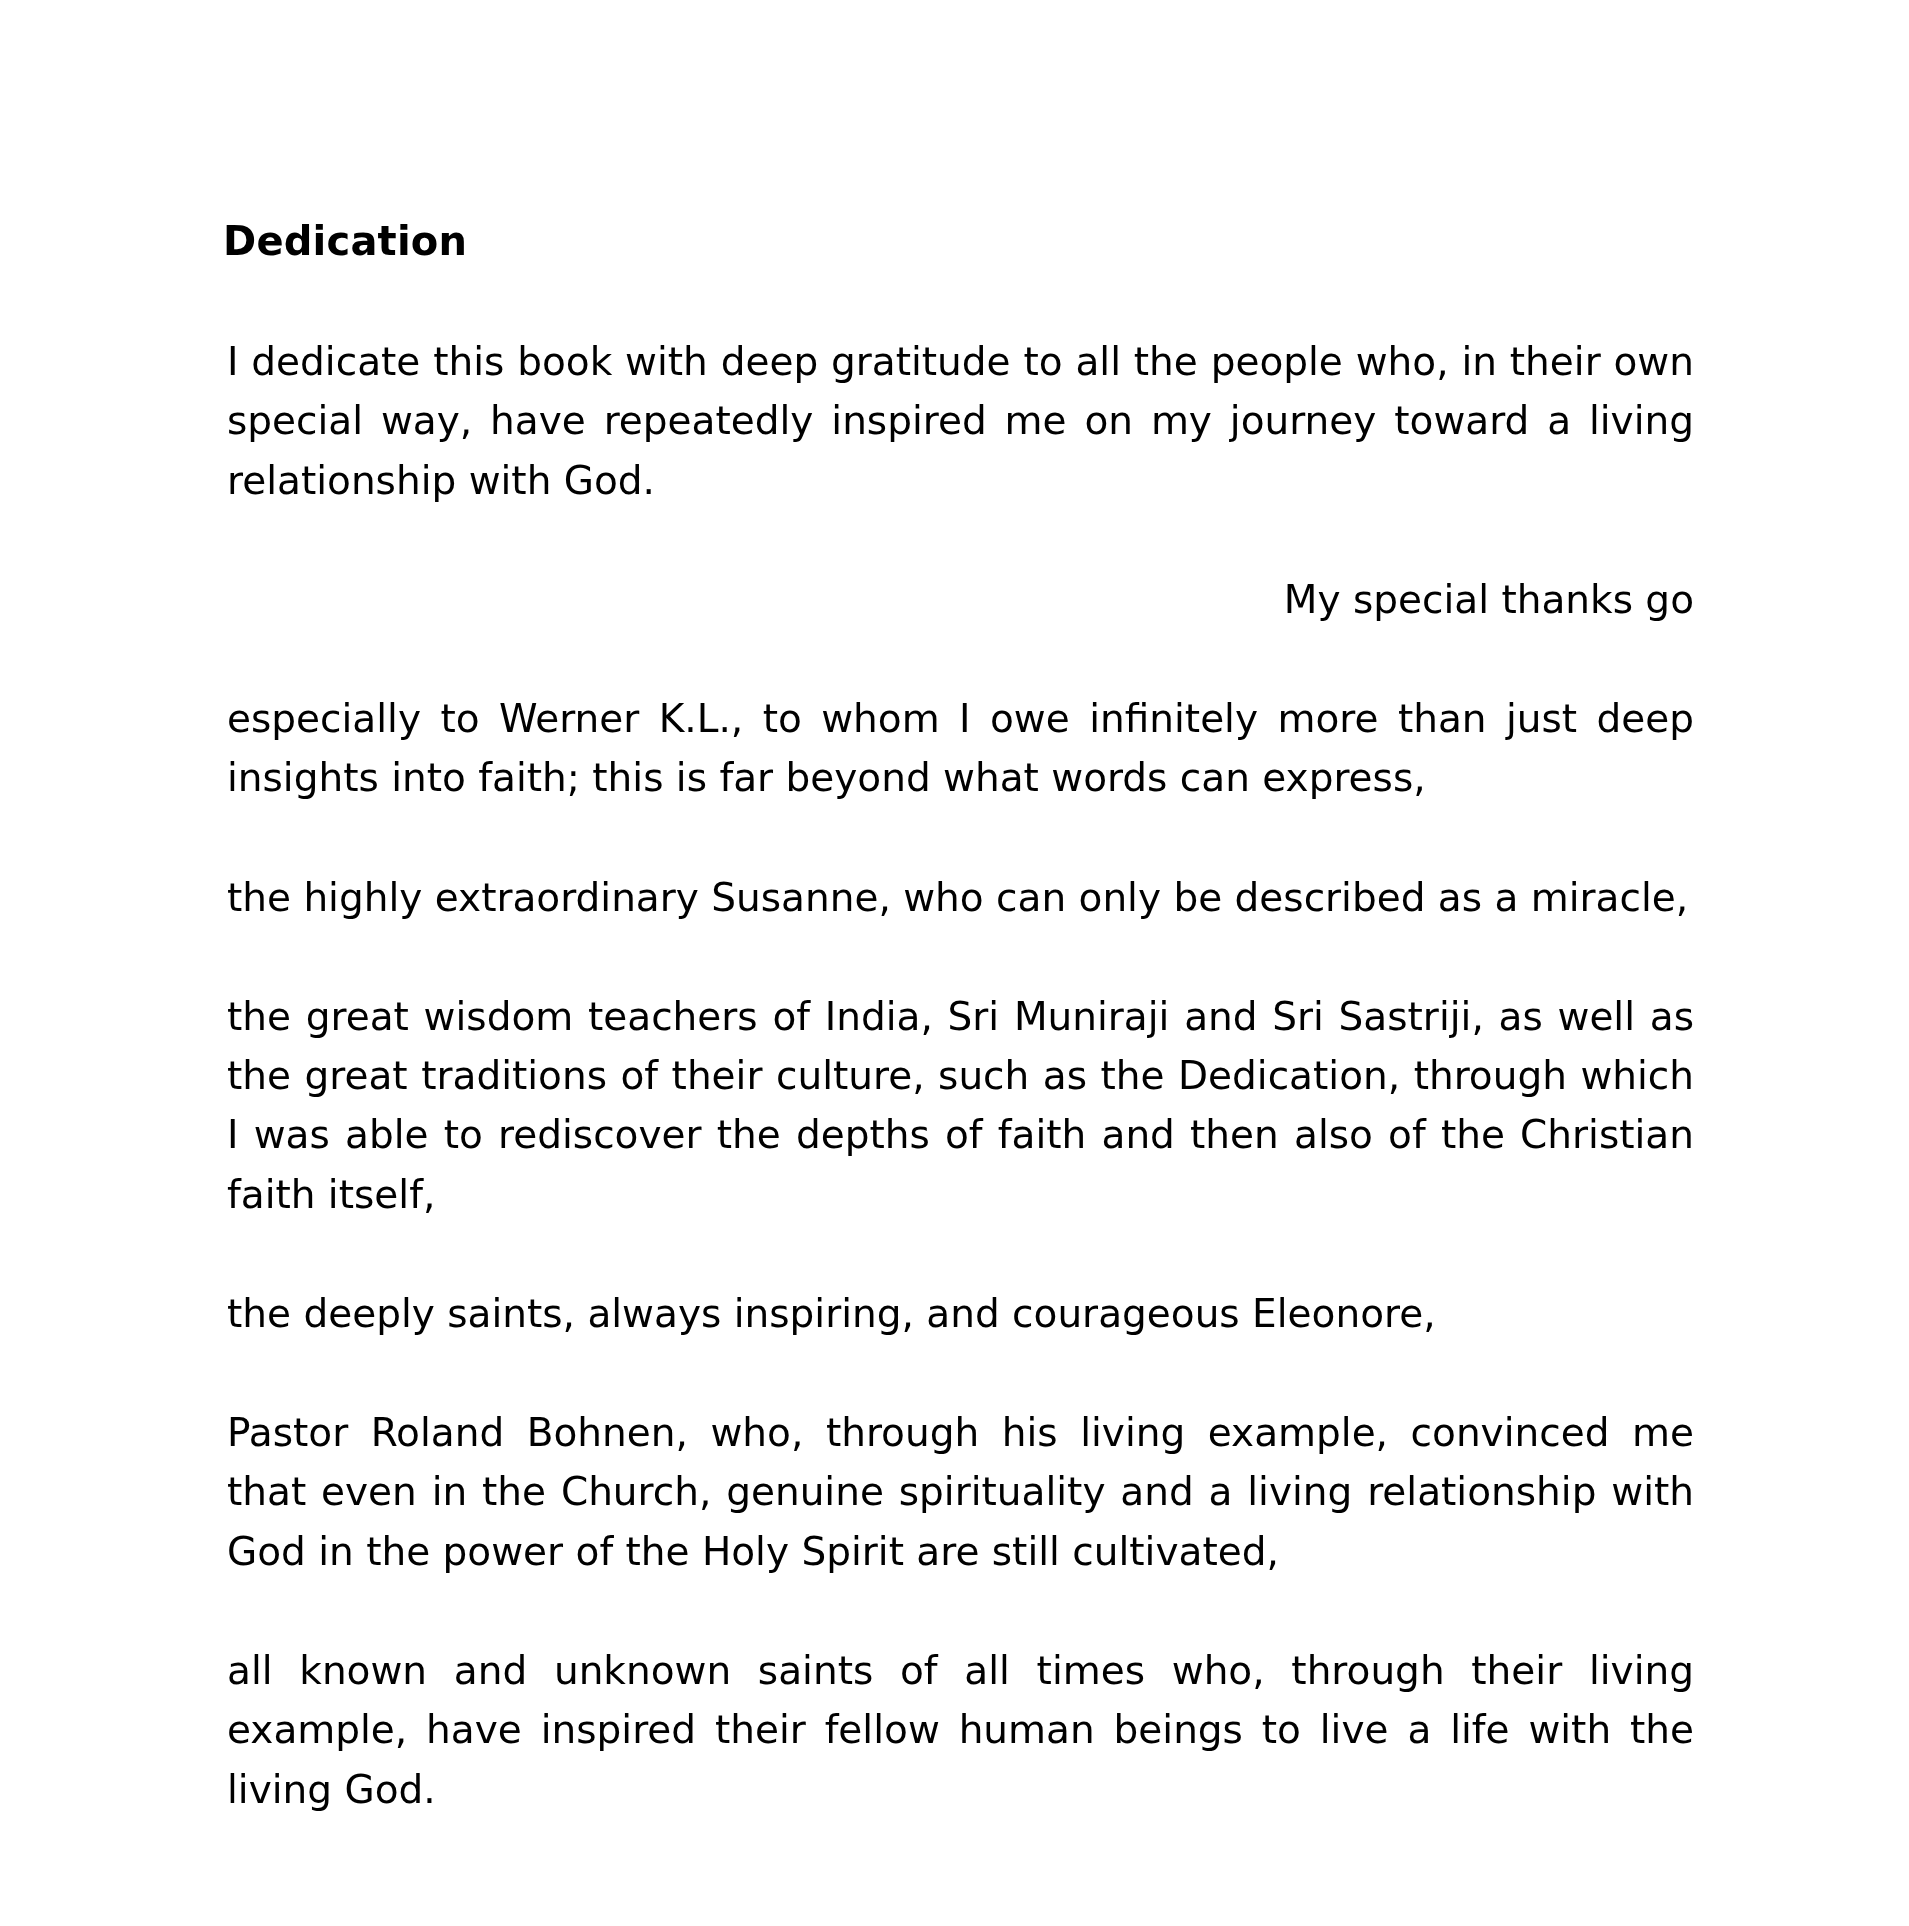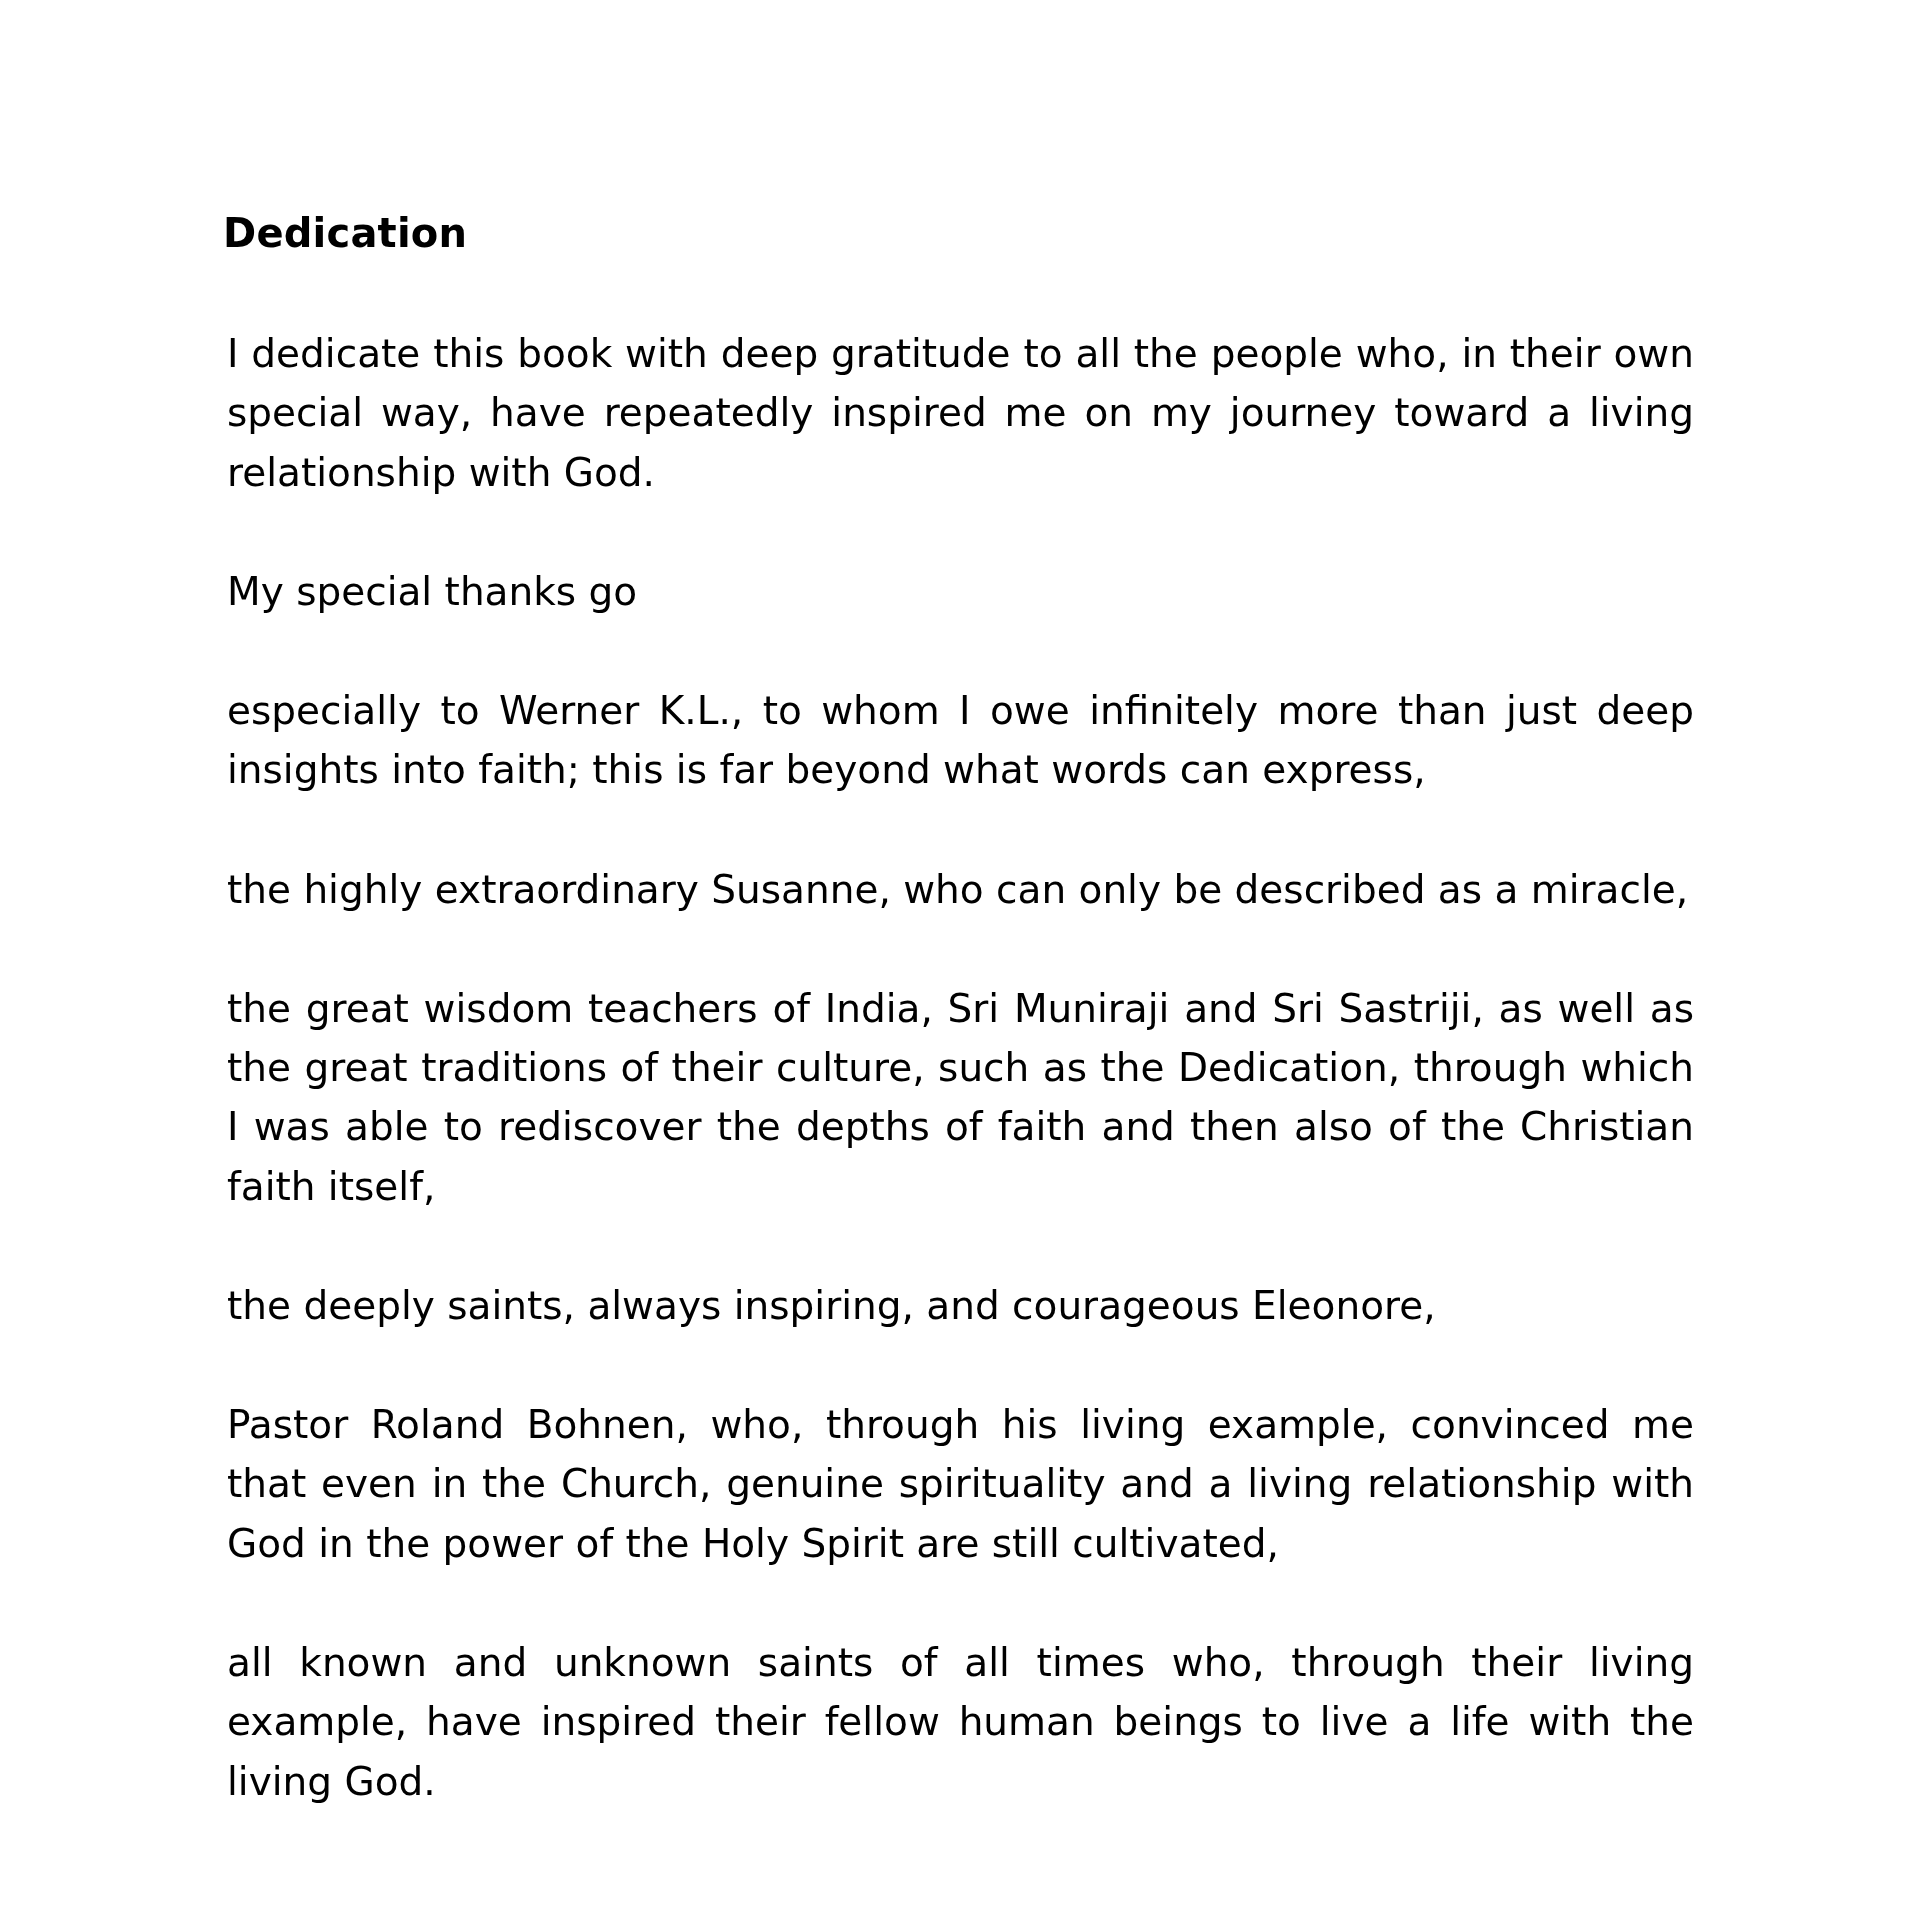--- a/index.html
+++ b/index.html
@@ -22,33 +22,33 @@
   .content {
     position: absolute;
     left: 223px;
     top: 200px;
     width: 1475px;
   }
   .doc-title {
     font-size: 40px;
     font-weight: bold;
     line-height: 1.25;
-    margin: 8px 0 0 0;
+    margin: 16px 0 0 0;
     letter-spacing: 0.2px;
   }
   .para {
     font-size: 39px;
     line-height: 1.52;
     margin: 4px;
     text-align: justify;
     text-justify: inter-word;
     hyphens: none;
   }
   .para.nojustify {
-    text-align: left;
+    text-align: right;
   }
   .gap-after-title {
     height: 62px;
   }
   .gap {
     height: 52px;
   }
 </style>
 </head>
 <body>

